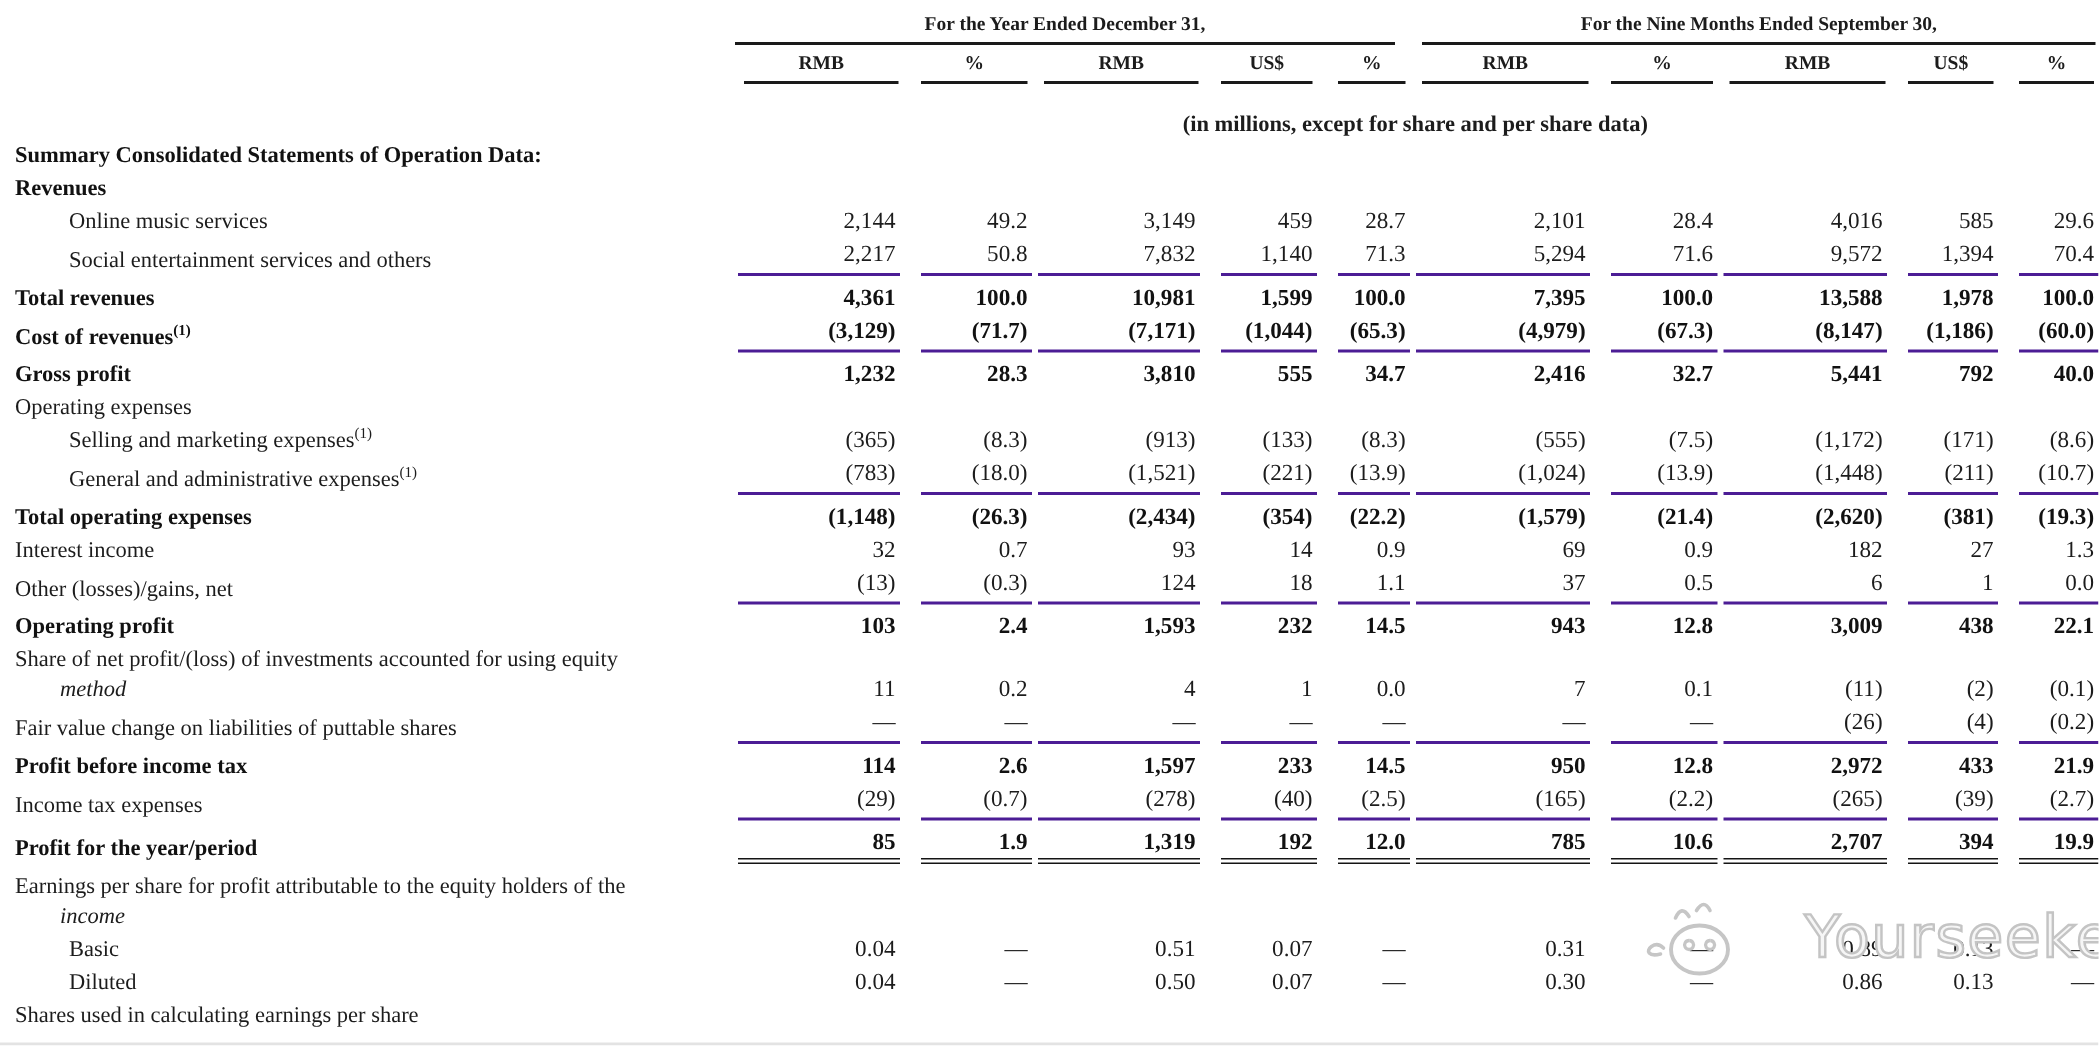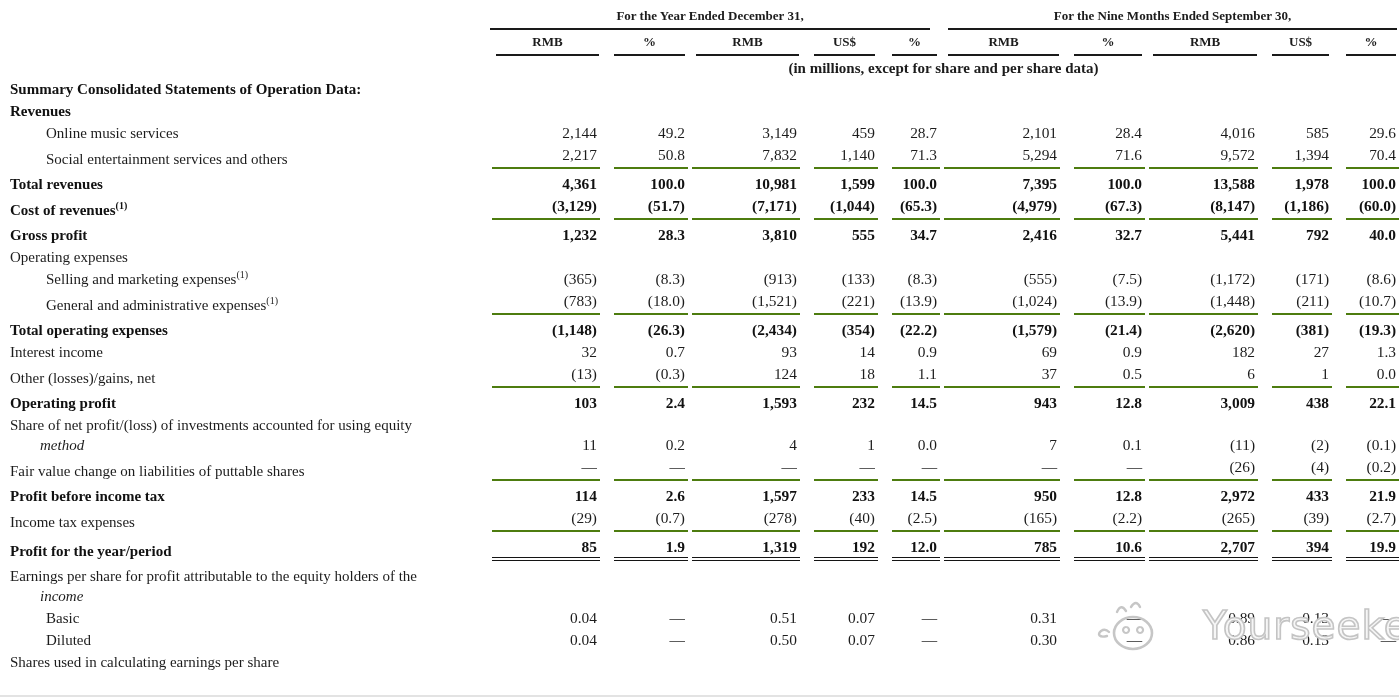--- a/index.html
+++ b/index.html
@@ -19,31 +19,31 @@
   th,td{padding:0;margin:0;vertical-align:bottom;}
   thead th{font-weight:bold;font-size:13px;vertical-align:bottom;}
   .hu{border-bottom:2px solid #1a1a1a;padding-bottom:2px;text-align:center;line-height:20px;white-space:nowrap;}
   tr.h1 th{padding-top:6px;}
   tr.h2 th, tr.h3 th{padding-top:2px;}
   .g1{margin:0 10px 0 2px;}
   .g2{margin:0 2px 0 8px;}
   .yr{margin:0 14px 0 6px;}
   .un{margin:0 3px 0 14px;}
   th.thc-rmb .un{margin:0 1px 0 8px;}
-  th.note-cell{font-size:15px;text-align:center;padding-top:3px;line-height:18px;font-weight:bold;}
+  th.note-cell{font-size:15px;text-align:center;padding-top:18px;line-height:18px;font-weight:bold;}
   tbody td{font-size:15.4px;line-height:20px;padding-top:2px;white-space:nowrap;}
   td.lbl{font-size:15px;padding-left:10px;overflow:visible;}
   td.lbl.ind1 span{padding-left:36px;}
   td.lbl .l2{padding-left:30px;line-height:20px;font-style:italic;}
   td.num{text-align:right;}
   td.num .cv{margin-left:14px;padding-right:3px;}
   td.num.c-rmb .cv{margin-left:4px;}
   tr.bold td{font-weight:bold;color:#111;}
   tr.gap td{padding-top:5px;}
-  tr.rule1 td.num .cv{border-bottom:2px solid #4d7c0f;padding-bottom:2px;}
+  tr.rule1 td.num .cv{border-bottom:2px solid #4c1d95;padding-bottom:2px;}
   tr.rule2 td.num .cv{border-bottom:4px double #141414;padding-bottom:0;}
   sup{font-size:10px;line-height:0;}
   .watermark{
     position:absolute;
     left:1093px;top:596px;
     display:flex;align-items:center;
     pointer-events:none;
     gap:40px;
   }
   .watermark .wm-text{
@@ -250,21 +250,21 @@
         <td class="num c-sm">
           <div class="cv">100.0</div>
         </td>
       </tr>
       <tr class="bold rule1">
         <td class="lbl"><span>Cost of revenues</span><sup>(1)</sup></td>
         <td class="num c-rmb">
           <div class="cv">(3,129)</div>
         </td>
         <td class="num c-sm">
-          <div class="cv">(51.7)</div>
+          <div class="cv">(71.7)</div>
         </td>
         <td class="num c-rmb">
           <div class="cv">(7,171)</div>
         </td>
         <td class="num c-sm">
           <div class="cv">(1,044)</div>
         </td>
         <td class="num c-sm">
           <div class="cv">(65.3)</div>
         </td>

